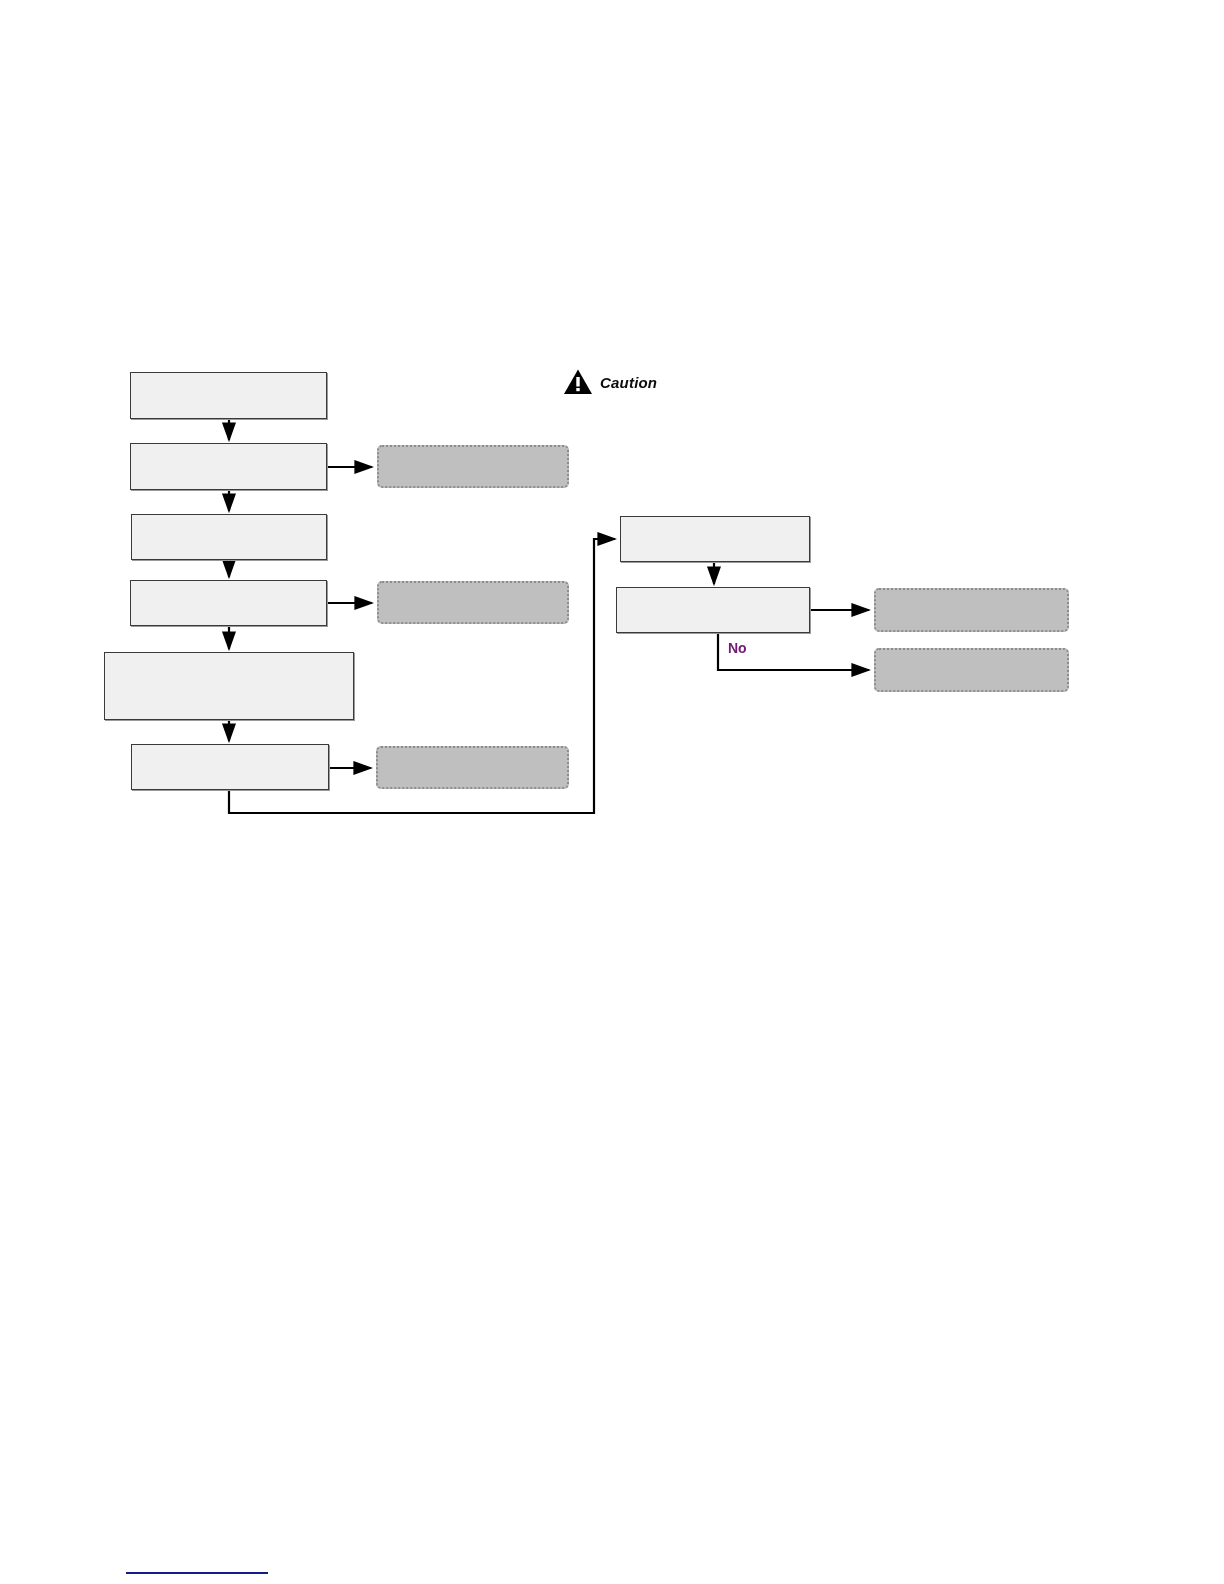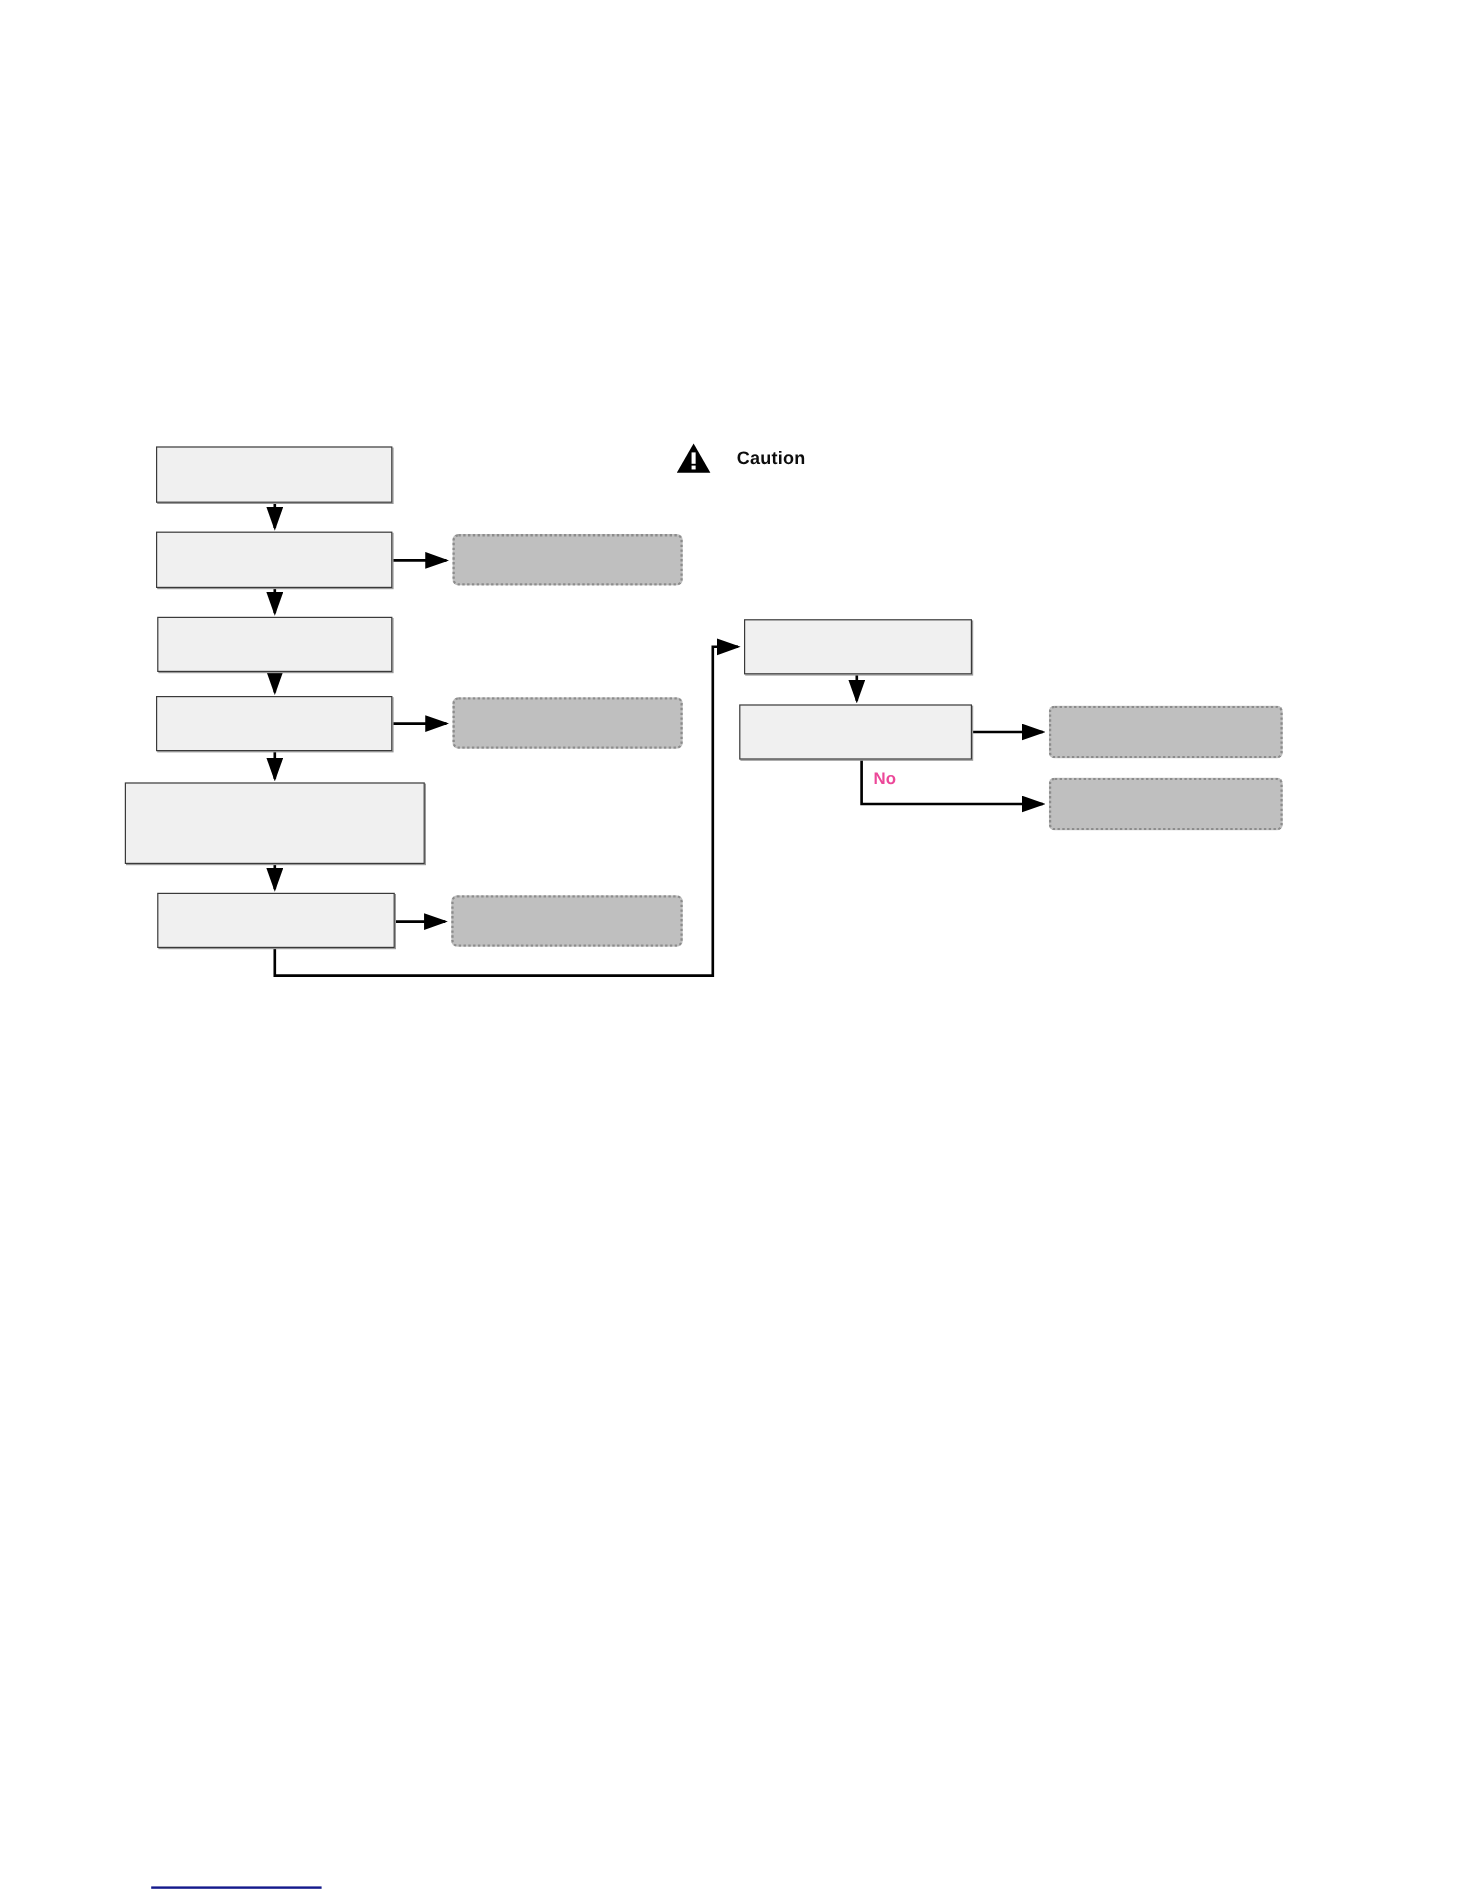--- a/index.html
+++ b/index.html
@@ -37,33 +37,34 @@
     position: absolute;
     background: #bfbfbf;
     border: 2px dotted #8c8c8c;
     border-radius: 5px;
     box-sizing: border-box;
   }
   .caution {
     position: absolute;
     display: flex;
     align-items: center;
-    gap: 21px;
+    gap: 7px;
+    font-style: italic;
   }
   .caution-label {
     font-size: 15px;
     font-weight: bold;
     color: #0d0d0d;
     letter-spacing: 0.2px;
   }
   .branch-label {
     position: absolute;
     font-size: 14px;
     font-weight: bold;
-    color: #ec4899;
+    color: #701a75;
   }
   .footnote-rule {
     position: absolute;
     height: 0;
     border-top: 2px solid #141a8c;
   }
   svg.connectors {
     position: absolute;
     left: 0;
     top: 0;

